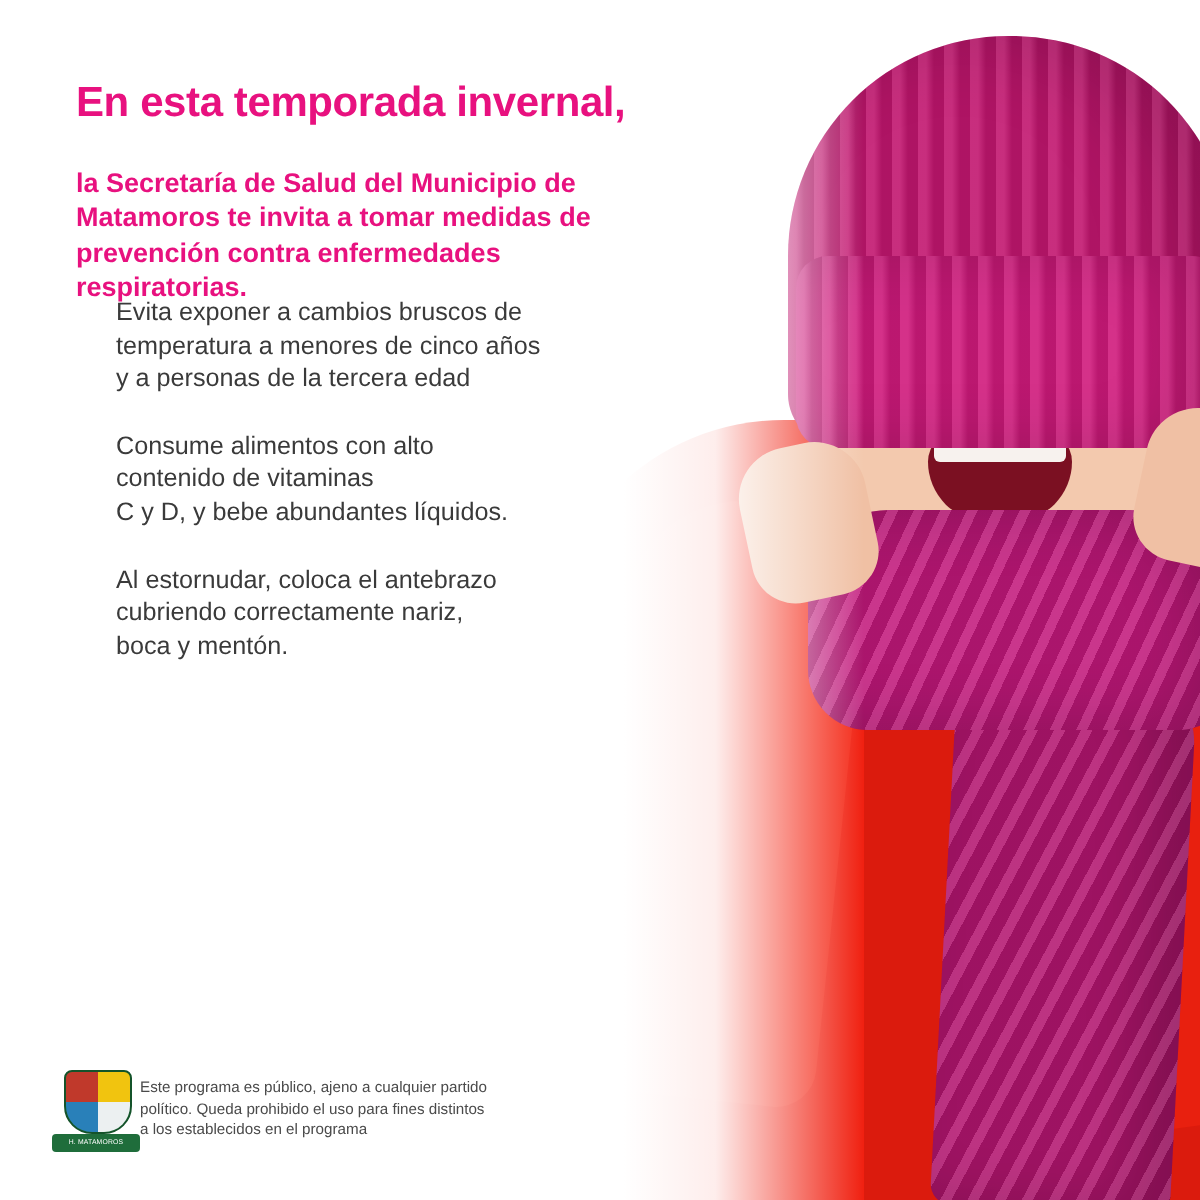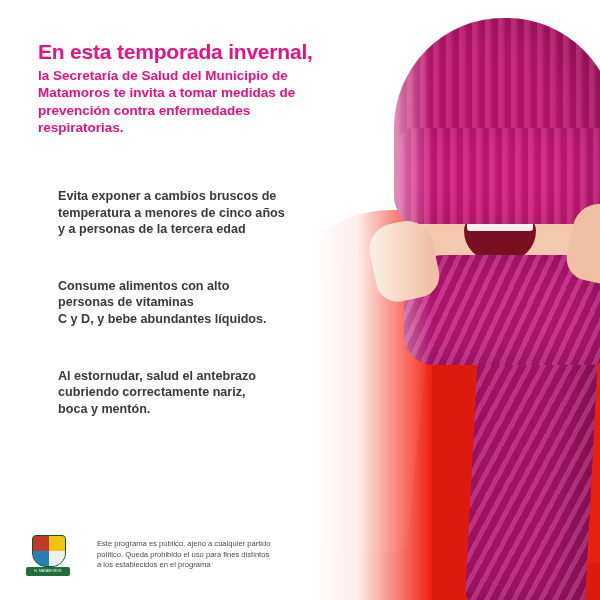--- a/index.html
+++ b/index.html
@@ -216,52 +216,51 @@
     width: 290px;
   }
   .headline .line1 {
     font-size: 21px;
     font-weight: bold;
     color: #e8117f;
     line-height: 1.1;
     letter-spacing: -.2px;
   }
   .headline .line2 {
-    margin-top: 4px;
+    margin-top: 20px;
     font-size: 13.5px;
     font-weight: bold;
     color: #e8117f;
     line-height: 1.28;
   }
 
   .tips {
     position: absolute;
     left: 58px;
     top: 148px;
     width: 262px;
   }
   .tip {
     font-size: 12.6px;
-    font-weight: bold;
+    font-weight: normal;
     color: #3a3a3a;
     line-height: 1.32;
     margin-bottom: 17px;
     white-space: pre-line;
-    margin-top: 40px;
   }
 
   
   .footer {
     position: absolute;
     left: 26px;
     bottom: 24px;
     width: 300px;
     display: flex;
     align-items: center;
-    gap: 27px;
+    gap: 0;
   }
   .seal {
     width: 44px;
     height: 42px;
     flex: 0 0 auto;
     position: relative;
   }
   .seal .shield {
     position: absolute;
     left: 6px; top: 1px;
@@ -343,23 +342,23 @@
     <div class="headline">
       <div class="line1">En esta temporada invernal,</div>
       <div class="line2">la Secretaría de Salud del  Municipio de Matamoros te invita a tomar medidas de  prevención contra enfermedades respiratorias.</div>
     </div>
 
     <div class="tips">
       <div class="tip">Evita exponer a cambios bruscos de
 temperatura a menores de cinco años
 y a personas de la tercera edad</div>
       <div class="tip">Consume alimentos con alto
-personas de vitaminas
+contenido de vitaminas
 C y D, y bebe abundantes líquidos.</div>
-      <div class="tip">Al estornudar, salud el antebrazo
+      <div class="tip">Al estornudar, coloca el antebrazo
 cubriendo  correctamente nariz,
 boca y mentón.</div>
     </div>
 
     <div class="footer">
       <div class="seal">
         <div class="shield">
           <div class="q1"></div>
           <div class="q2"></div>
           <div class="q3"></div>

